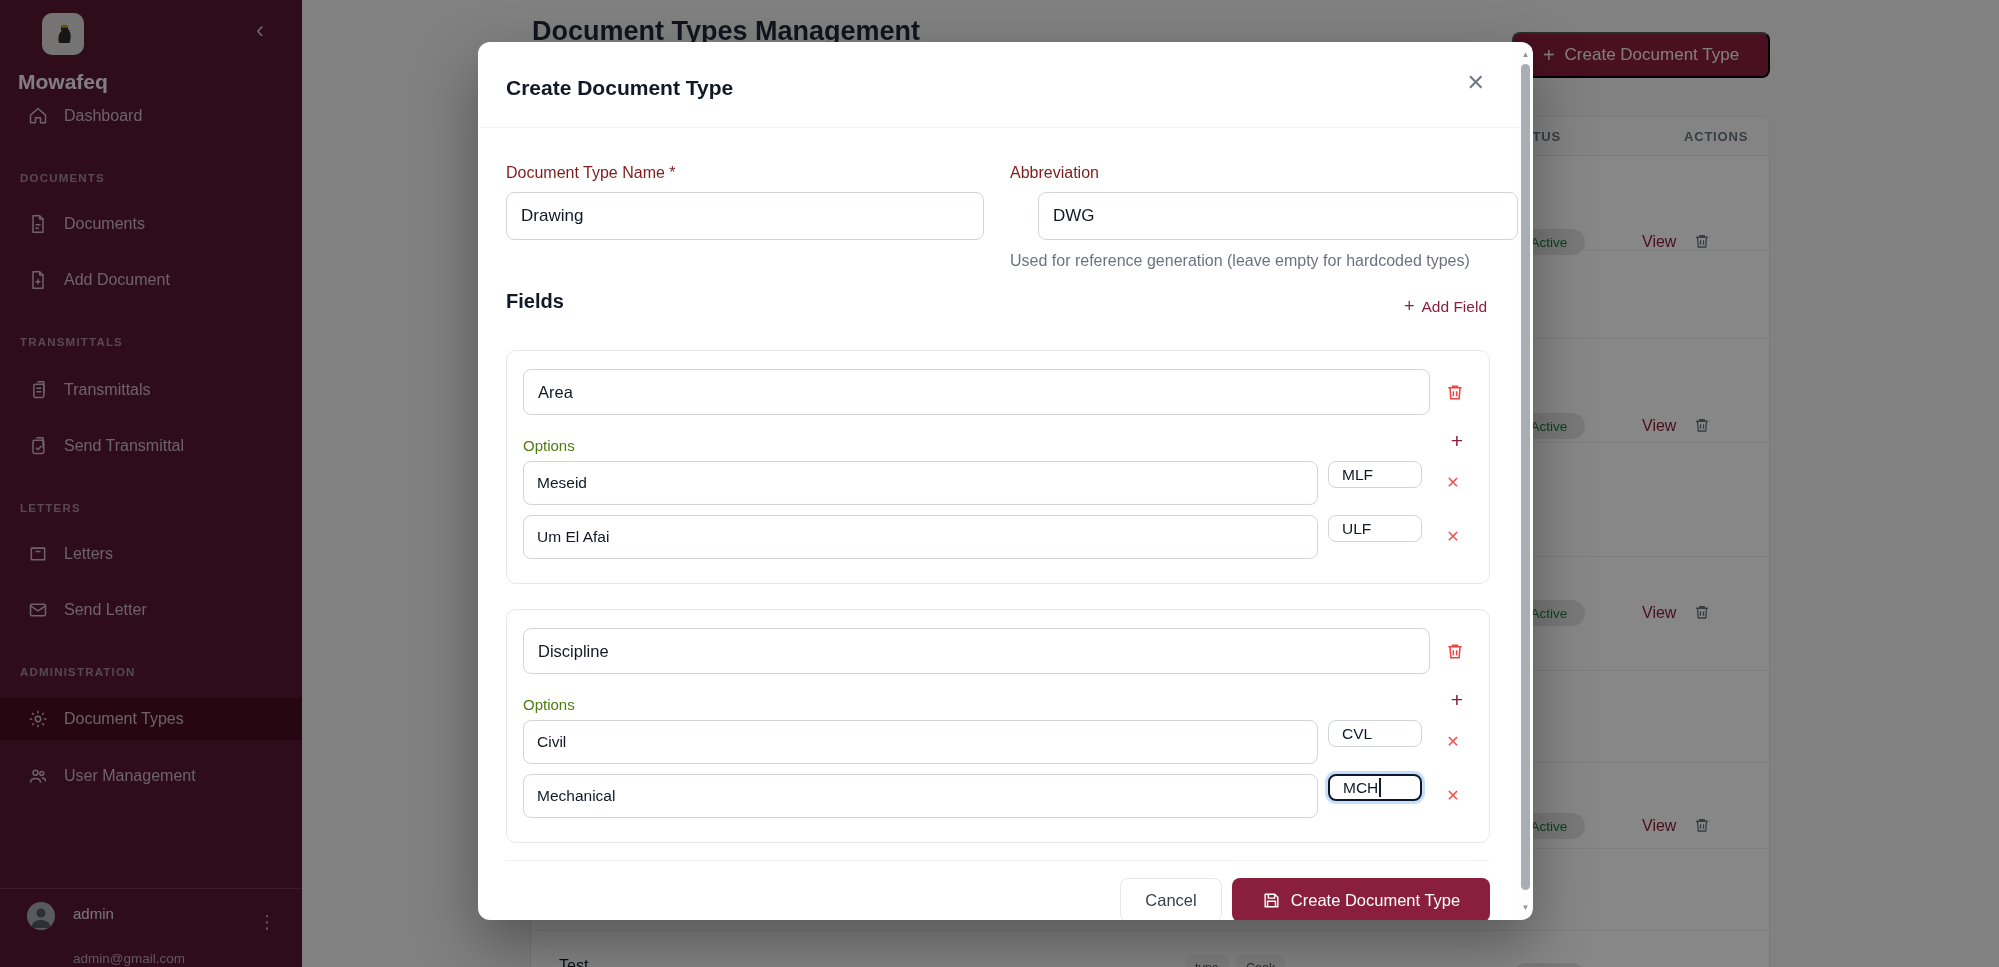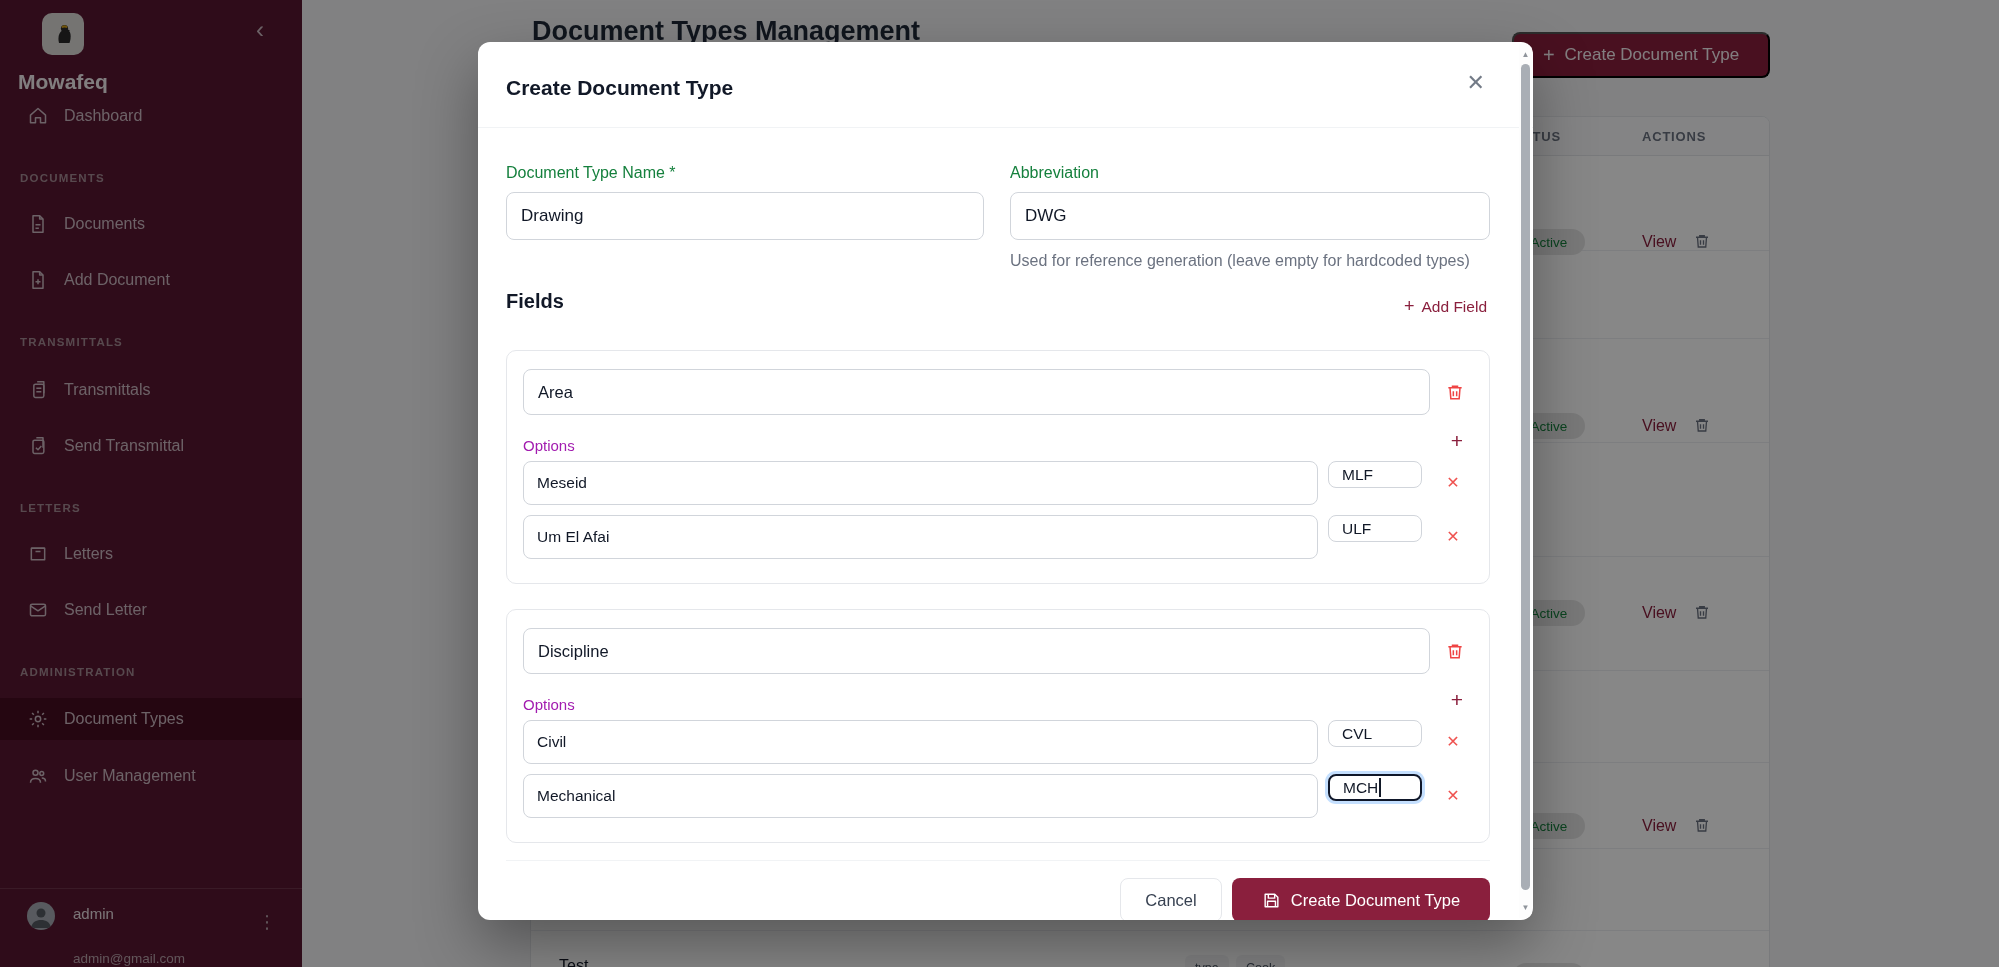--- a/index.html
+++ b/index.html
@@ -46,33 +46,33 @@
 
   
   .overlay { position:absolute; inset:0; background:rgba(0,0,0,0.47); }
 
   
   .modal { position:absolute; left:478px; top:42px; width:1055px; height:878px; background:#ffffff;
     border-radius:12px; box-shadow:0 25px 60px rgba(0,0,0,0.35); overflow:hidden; }
   .m-title { position:absolute; left:28px; top:34px; font-size:21px; font-weight:700; color:#111827; }
   .m-close { position:absolute; right:48px; top:28px; font-size:22px; font-weight:300; color:#737b87; cursor:pointer; }
   .m-hdiv { position:absolute; left:0; top:85px; width:100%; height:1px; background:#f1f3f5; }
-  .f-label { position:absolute; font-size:16px; color:#15803d; }
+  .f-label { position:absolute; font-size:16px; color:#7f1d1d; }
   .t-input { position:absolute; height:48px; border:1px solid #d1d5db; border-radius:8px; background:#fff;
     font-size:17px; color:#111827; padding:0 14px; font-family:"Liberation Sans", sans-serif; }
   .helper { position:absolute; left:532px; top:210px; font-size:16px; color:#6b7280; }
   .fields-h { position:absolute; left:28px; top:248px; font-size:20px; font-weight:600; color:#111827; }
   .add-field { position:absolute; right:46px; top:254px; color:#8a1f3d; font-size:15.5px; font-weight:500;
     display:flex; align-items:center; gap:7px; }
   .add-field .plus { font-size:18px; }
   .fcard { position:absolute; left:28px; width:984px; height:234px; border:1px solid #e5e7eb; border-radius:10px; background:#fff; }
   .fname { position:absolute; left:16px; top:18px; width:907px; height:46px; border:1px solid #d1d5db; border-radius:8px;
     font-size:16.5px; color:#111827; padding:0 14px; font-family:"Liberation Sans", sans-serif; }
   .f-trash { position:absolute; left:938px; top:31px; color:#ef4444; }
-  .opt-label { position:absolute; left:16px; top:86px; font-size:15px; color:#a21caf; }
+  .opt-label { position:absolute; left:16px; top:86px; font-size:15px; color:#4d7c0f; }
   .opt-plus { position:absolute; right:26px; top:78px; color:#8a1f3d; font-size:21px; font-weight:400; }
   .orow-name { position:absolute; left:16px; width:795px; height:44px; border:1px solid #d1d5db; border-radius:8px;
     font-size:15.5px; color:#111827; padding:0 13px; font-family:"Liberation Sans", sans-serif; }
   .orow-abbr { position:absolute; left:821px; width:94px; height:27px; border:1px solid #d1d5db; border-radius:8px;
     font-size:15.5px; color:#111827; padding:0 13px; font-family:"Liberation Sans", sans-serif; }
   .orow-abbr.focused { border:2px solid #0f172a; box-shadow:0 0 0 3px rgba(147,197,253,0.55);
     display:flex; align-items:center; }
   .caret { display:inline-block; width:1.5px; height:19px; background:#111827; margin-left:1px; vertical-align:middle; }
   .orow-x { position:absolute; left:936px; font-size:16px; color:#ef5350; width:20px; text-align:center; }
   .m-fdiv { position:absolute; left:28px; top:818px; width:984px; height:1px; background:#f1f3f5; }
@@ -95,21 +95,21 @@
   <div class="page-title">Document Types Management</div>
 
   <button class="create-btn-bg">
     <span class="plus">+</span>
     <span>Create Document Type</span>
   </button>
 
   <div class="table-card">
     <div class="thead">
       <div class="th" style="left:975px">STATUS</div>
-      <div class="th" style="left:1111px">ACTIONS</div>
+      <div class="th" style="left:1153px">ACTIONS</div>
     </div>
 
     <div class="trow" style="top:39px;height:95px">
       <div class="badge-active" style="top:73px">Active</div>
       <a class="view-link" style="top:77px">View</a>
       <span class="row-trash" style="top:76px"><svg width="18" height="18" viewBox="0 0 24 24" fill="none" stroke="currentColor" stroke-width="1.8">
             <path d="M4 7h16M9 7V5h6v2m-9 0 1 13h10l1-13M10 11v6M14 11v6"></path>
           </svg></span>
     </div>
     <div class="trow" style="top:134px;height:88px">
@@ -276,21 +276,21 @@
 
   <div class="modal">
     <div class="m-title">Create Document Type</div>
     <div class="m-close">✕</div>
     <div class="m-hdiv"></div>
 
     <label class="f-label" style="left:28px;top:122px">Document Type Name *</label>
     <input class="t-input" style="left: 28px; top: 150px; width: 478px;" value="Drawing">
 
     <label class="f-label" style="left:532px;top:122px">Abbreviation</label>
-    <input class="t-input" style="left: 532px; top: 150px; width: 480px;" value="DWG">
+    <input class="t-input" style="left: 560px; top: 150px; width: 480px;" value="DWG">
     <div class="helper">Used for reference generation (leave empty for hardcoded types)</div>
 
     <div class="fields-h">Fields</div>
     <div class="add-field">
       <span class="plus">+</span>
       <span>Add Field</span>
     </div>
 
     <div class="fcard" style="top:308px">
       <input class="fname" value="Area" style="">

